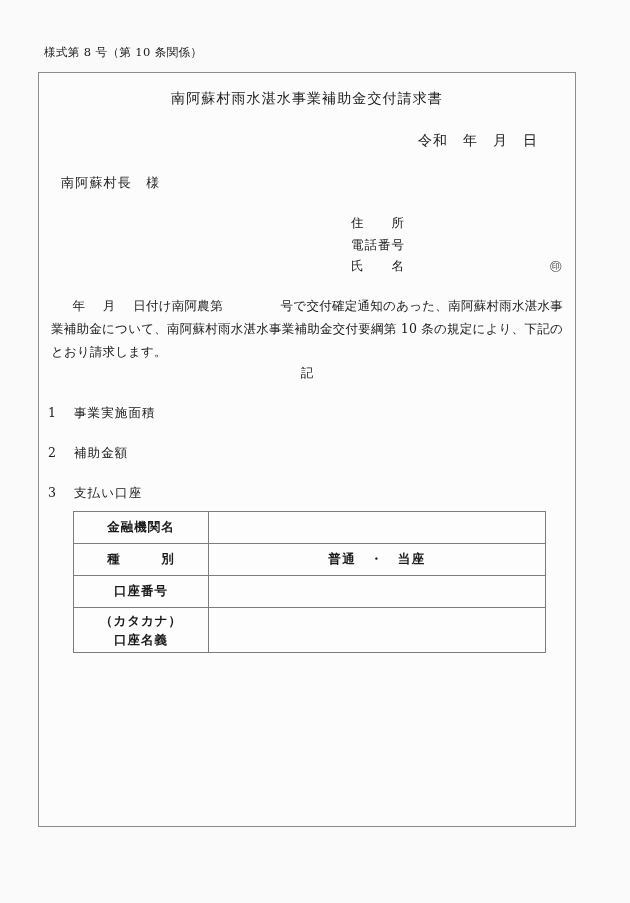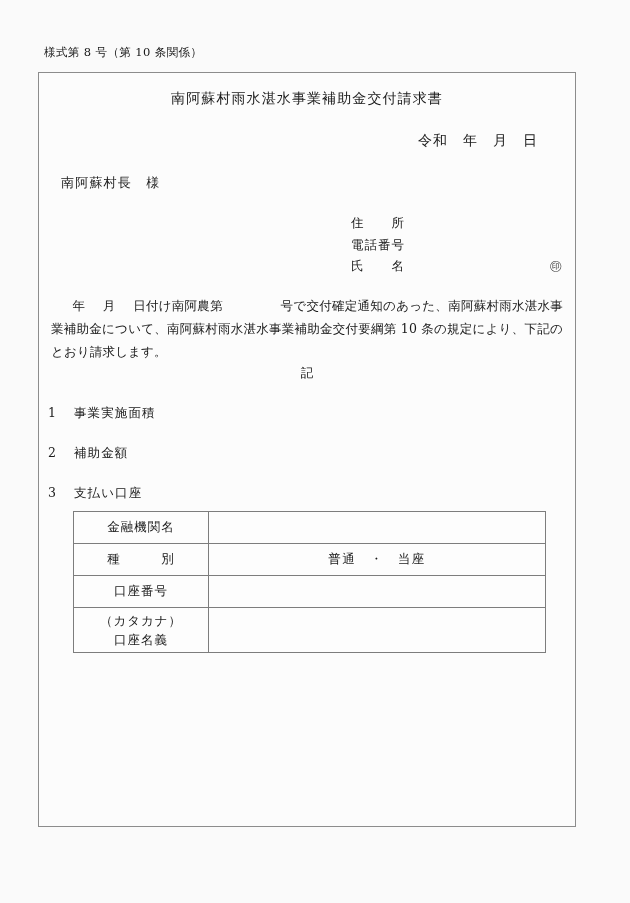--- a/index.html
+++ b/index.html
@@ -168,20 +168,21 @@
     border-collapse: collapse;
     table-layout: fixed;
     font-size: 12.5px;
   }
   .account-table td {
     border: 1px solid #7d7d7d;
     height: 31px;
     padding: 0;
     vertical-align: middle;
     background: #fdfdfd;
+    font-weight: bold;
   }
   .account-table td.label-cell {
     width: 134px;
     text-align: center;
     letter-spacing: 1px;
   }
   .account-table td.value-cell {
     text-align: center;
     letter-spacing: 1.4px;
   }

